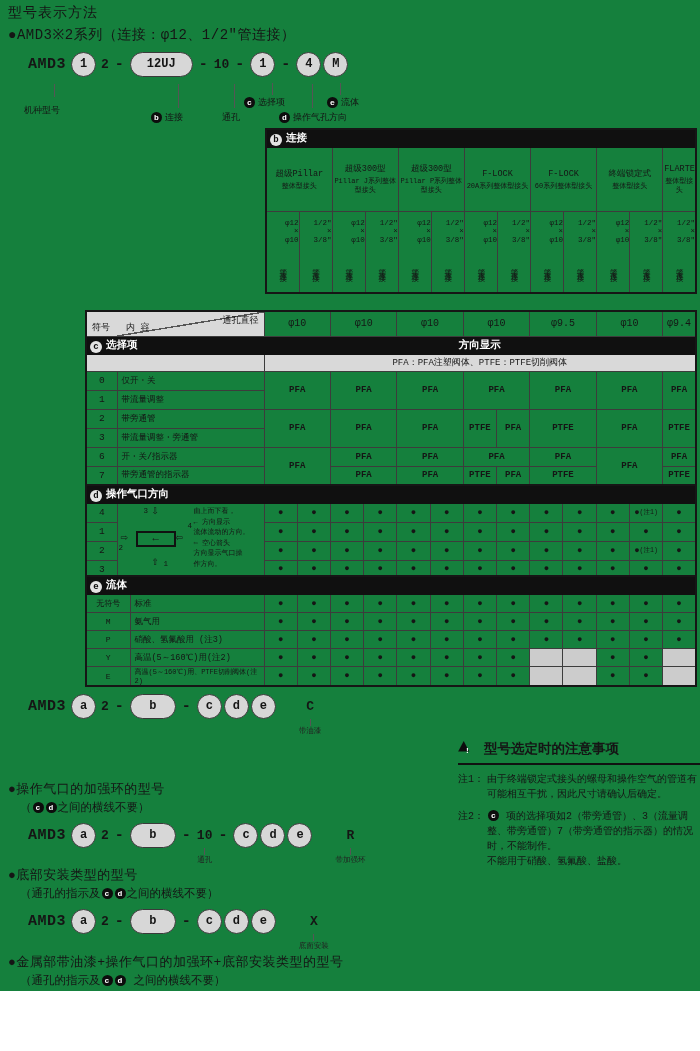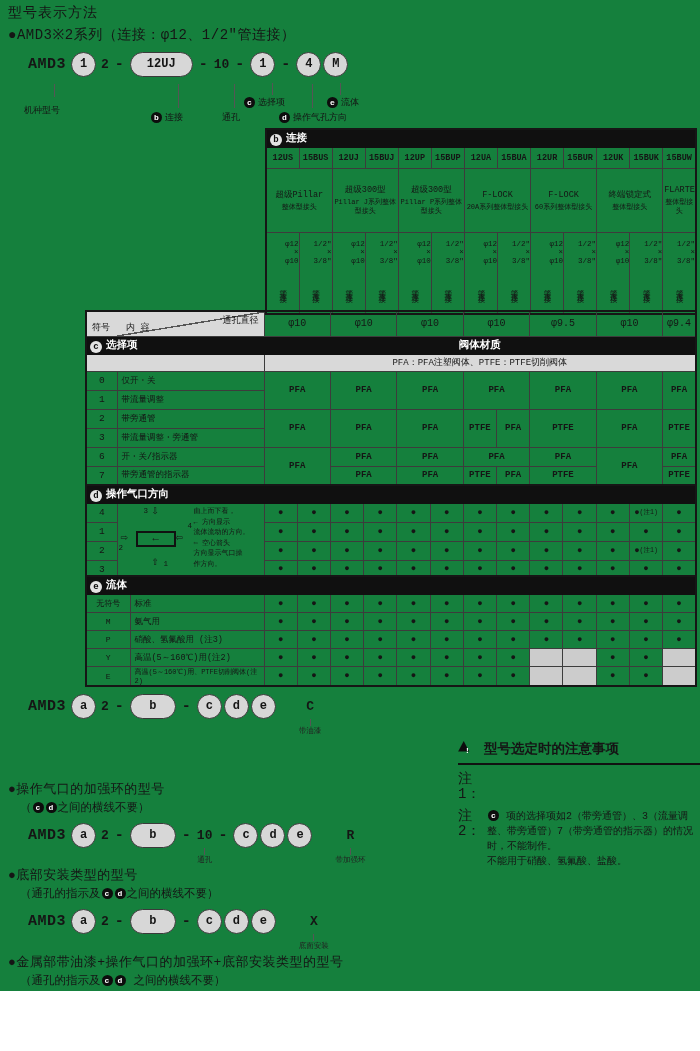--- a/index.html
+++ b/index.html
@@ -84,21 +84,21 @@
   .variant-sub{font-size:11.5px;margin-top:2px;}
 
   
   .notes-panel{width:242px;}
   .notes-title{display:flex;align-items:center;gap:7px;font-size:13.5px;font-weight:bold;
       padding-bottom:5px;border-bottom:2px solid #111;}
   .warn-wrap{position:relative;width:19px;height:17px;flex:none;}
   .warn-tri{position:absolute;left:0;top:-3px;font-size:19px;line-height:19px;color:#0d0d0d;}
   .warn-excl{position:absolute;left:0;top:5px;width:19px;text-align:center;color:#fff;font-size:8px;font-weight:bold;}
   .note-item{display:flex;margin-top:7px;}
-  .note-label{width:29px;flex:none;font-size:14px;line-height:15px;}
+  .note-label{width:29px;flex:none;font-size:10px;line-height:15px;}
   .note-body{flex:1;font-size:10px;line-height:15px;}
 </style>
 </head>
 <body>
 
 <div id="page">
 
   <div class="abs page-title" style="left:8px;top:4px;">型号表示方法</div>
   <div class="abs series-heading" style="left:8px;top:24px;">●AMD3※2系列（连接：φ12、1/2"管连接）</div>
 
@@ -149,35 +149,20 @@
     <span>流体</span>
   </div>
 
 
   <table class="abs" style="left:265px;top:128px;width:432px;">
     <tbody>
         <tr>
           <td class="band" colspan="13">
       <span class="badge-band">b</span><span>连接</span>
     </td>
-        </tr>
-    <tr>
-          <td class="code-cell">12US</td>
-          <td class="code-cell">15BUS</td>
-          <td class="code-cell">12UJ</td>
-          <td class="code-cell">15BUJ</td>
-          <td class="code-cell">12UP</td>
-          <td class="code-cell">15BUP</td>
-          <td class="code-cell">12UA</td>
-          <td class="code-cell">15BUA</td>
-          <td class="code-cell">12UR</td>
-          <td class="code-cell">15BUR</td>
-          <td class="code-cell">12UK</td>
-          <td class="code-cell">15BUK</td>
-          <td class="code-cell">15BUW</td>
         </tr>
     <tr>
       <td class="desc-cell" colspan="2">
             <div class="desc-l1">超级Pillar</div>
             <div class="desc-l2">整体型接头</div>
           </td>
       <td class="desc-cell" colspan="2">
             <div class="desc-l1">超级300型</div>
             <div class="desc-l2">Pillar J系列整体型接头</div>
           </td>
@@ -318,21 +303,21 @@
       <td class="bore-cell" colspan="2">φ10</td>
       <td class="bore-cell" colspan="2">φ10</td>
       <td class="bore-cell" colspan="2">φ9.5</td>
       <td class="bore-cell" colspan="2">φ10</td>
       <td class="bore-cell">φ9.4</td>
     </tr>
     <tr>
       <td class="band" colspan="2">
         <span class="badge-band">c</span><span>选择项</span>
       </td>
-      <td class="band center" colspan="13">阀体材质</td>
+      <td class="band center" colspan="13">方向显示</td>
     </tr>
     <tr>
       <td class="gray-row-cell" colspan="2"></td>
       <td class="gray-row-cell" colspan="13">PFA：PFA注塑阀体、PTFE：PTFE切削阀体</td>
     </tr>
     <tr class="opt">
       <td class="sym-cell">0</td>
       <td class="cont-cell">仅开・关</td>
       <td class="mat-cell" colspan="2" rowspan="2">PFA</td>
       <td class="mat-cell" colspan="2" rowspan="2">PFA</td>
@@ -726,20 +711,21 @@
   <div class="abs notes-panel" style="left:458px;top:740px;">
     <div class="notes-title">
       <span class="warn-wrap">
         <span class="warn-tri">▲</span>
         <span class="warn-excl">!</span>
       </span>
       <span>型号选定时的注意事项</span>
     </div>
     <div class="note-item">
       <span class="note-label">注1：</span>
+      <span class="note-body"><span>由于终端锁定式接头的螺母和操作空气的管道有可能相互干扰，因此尺寸请确认后确定。</span></span>
     </div>
     <div class="note-item">
       <span class="note-label">注2：</span>
       <span class="note-body"><span class="badge-dark">c</span><span> 项的选择项如2（带旁通管）、3（流量调整、带旁通管）7（带旁通管的指示器）的情况时，不能制作。</span><br><span>不能用于硝酸、氢氟酸、盐酸。</span></span>
     </div>
   </div>
 
 </div>
 
 </body></html>

